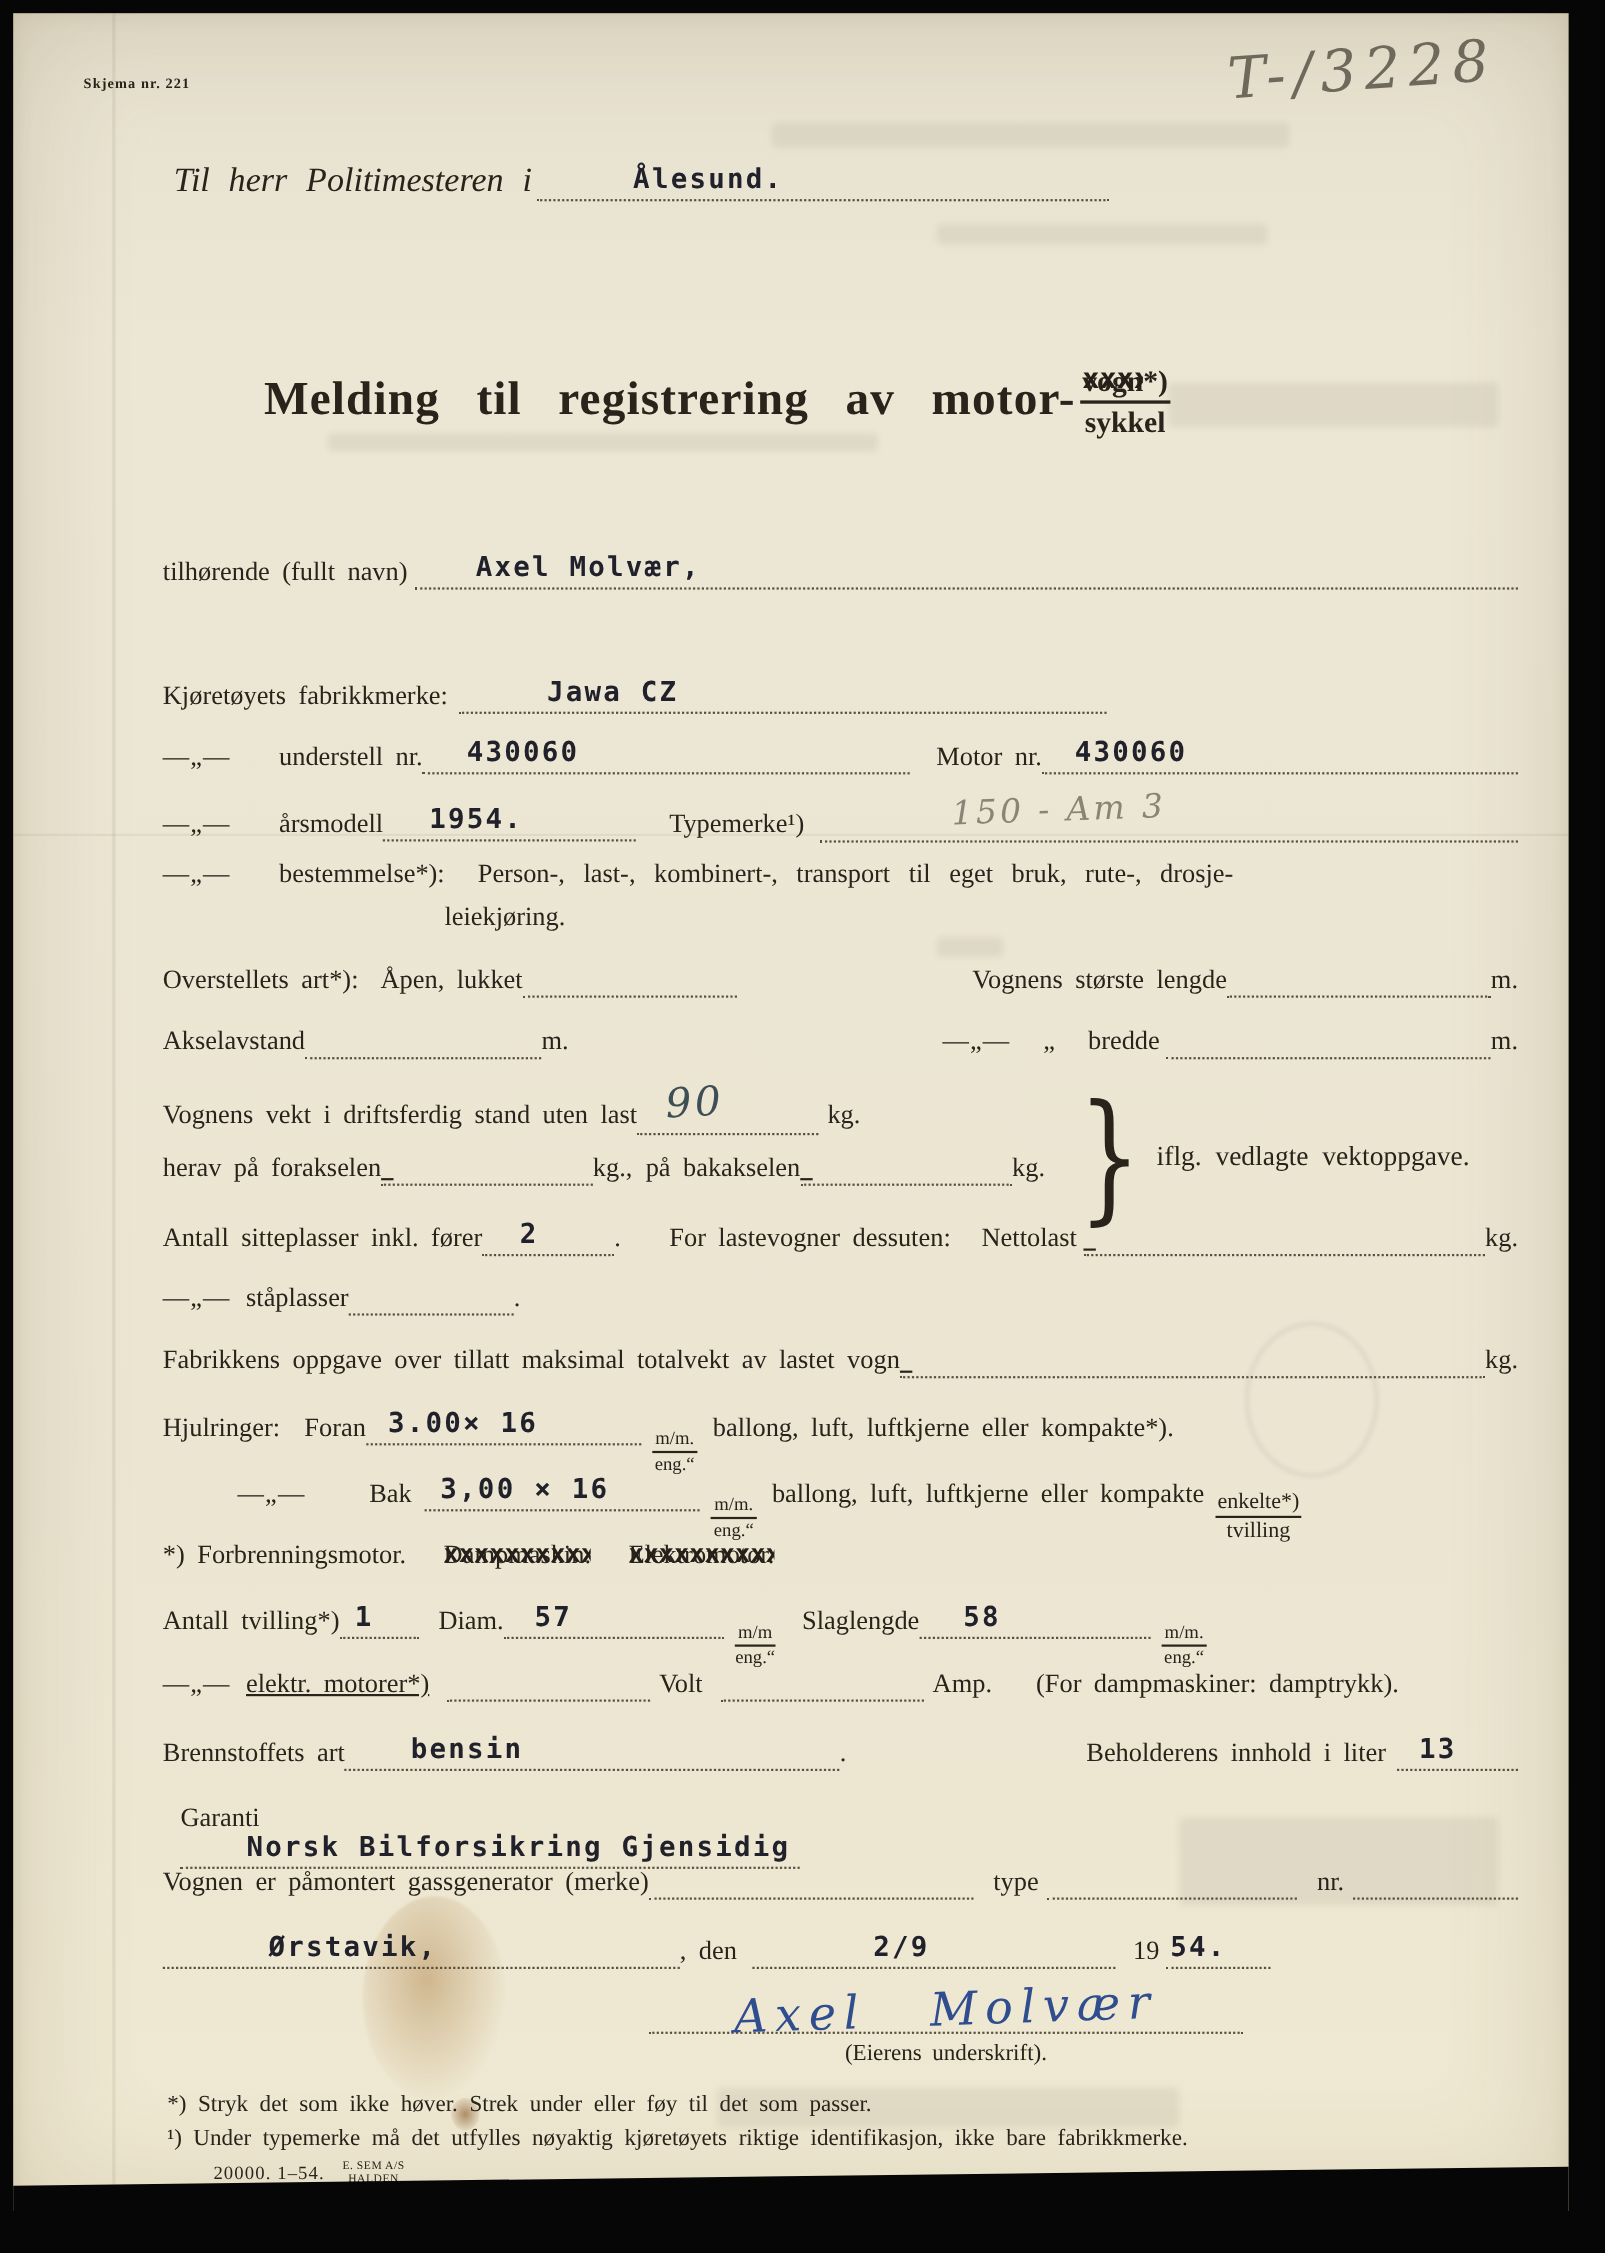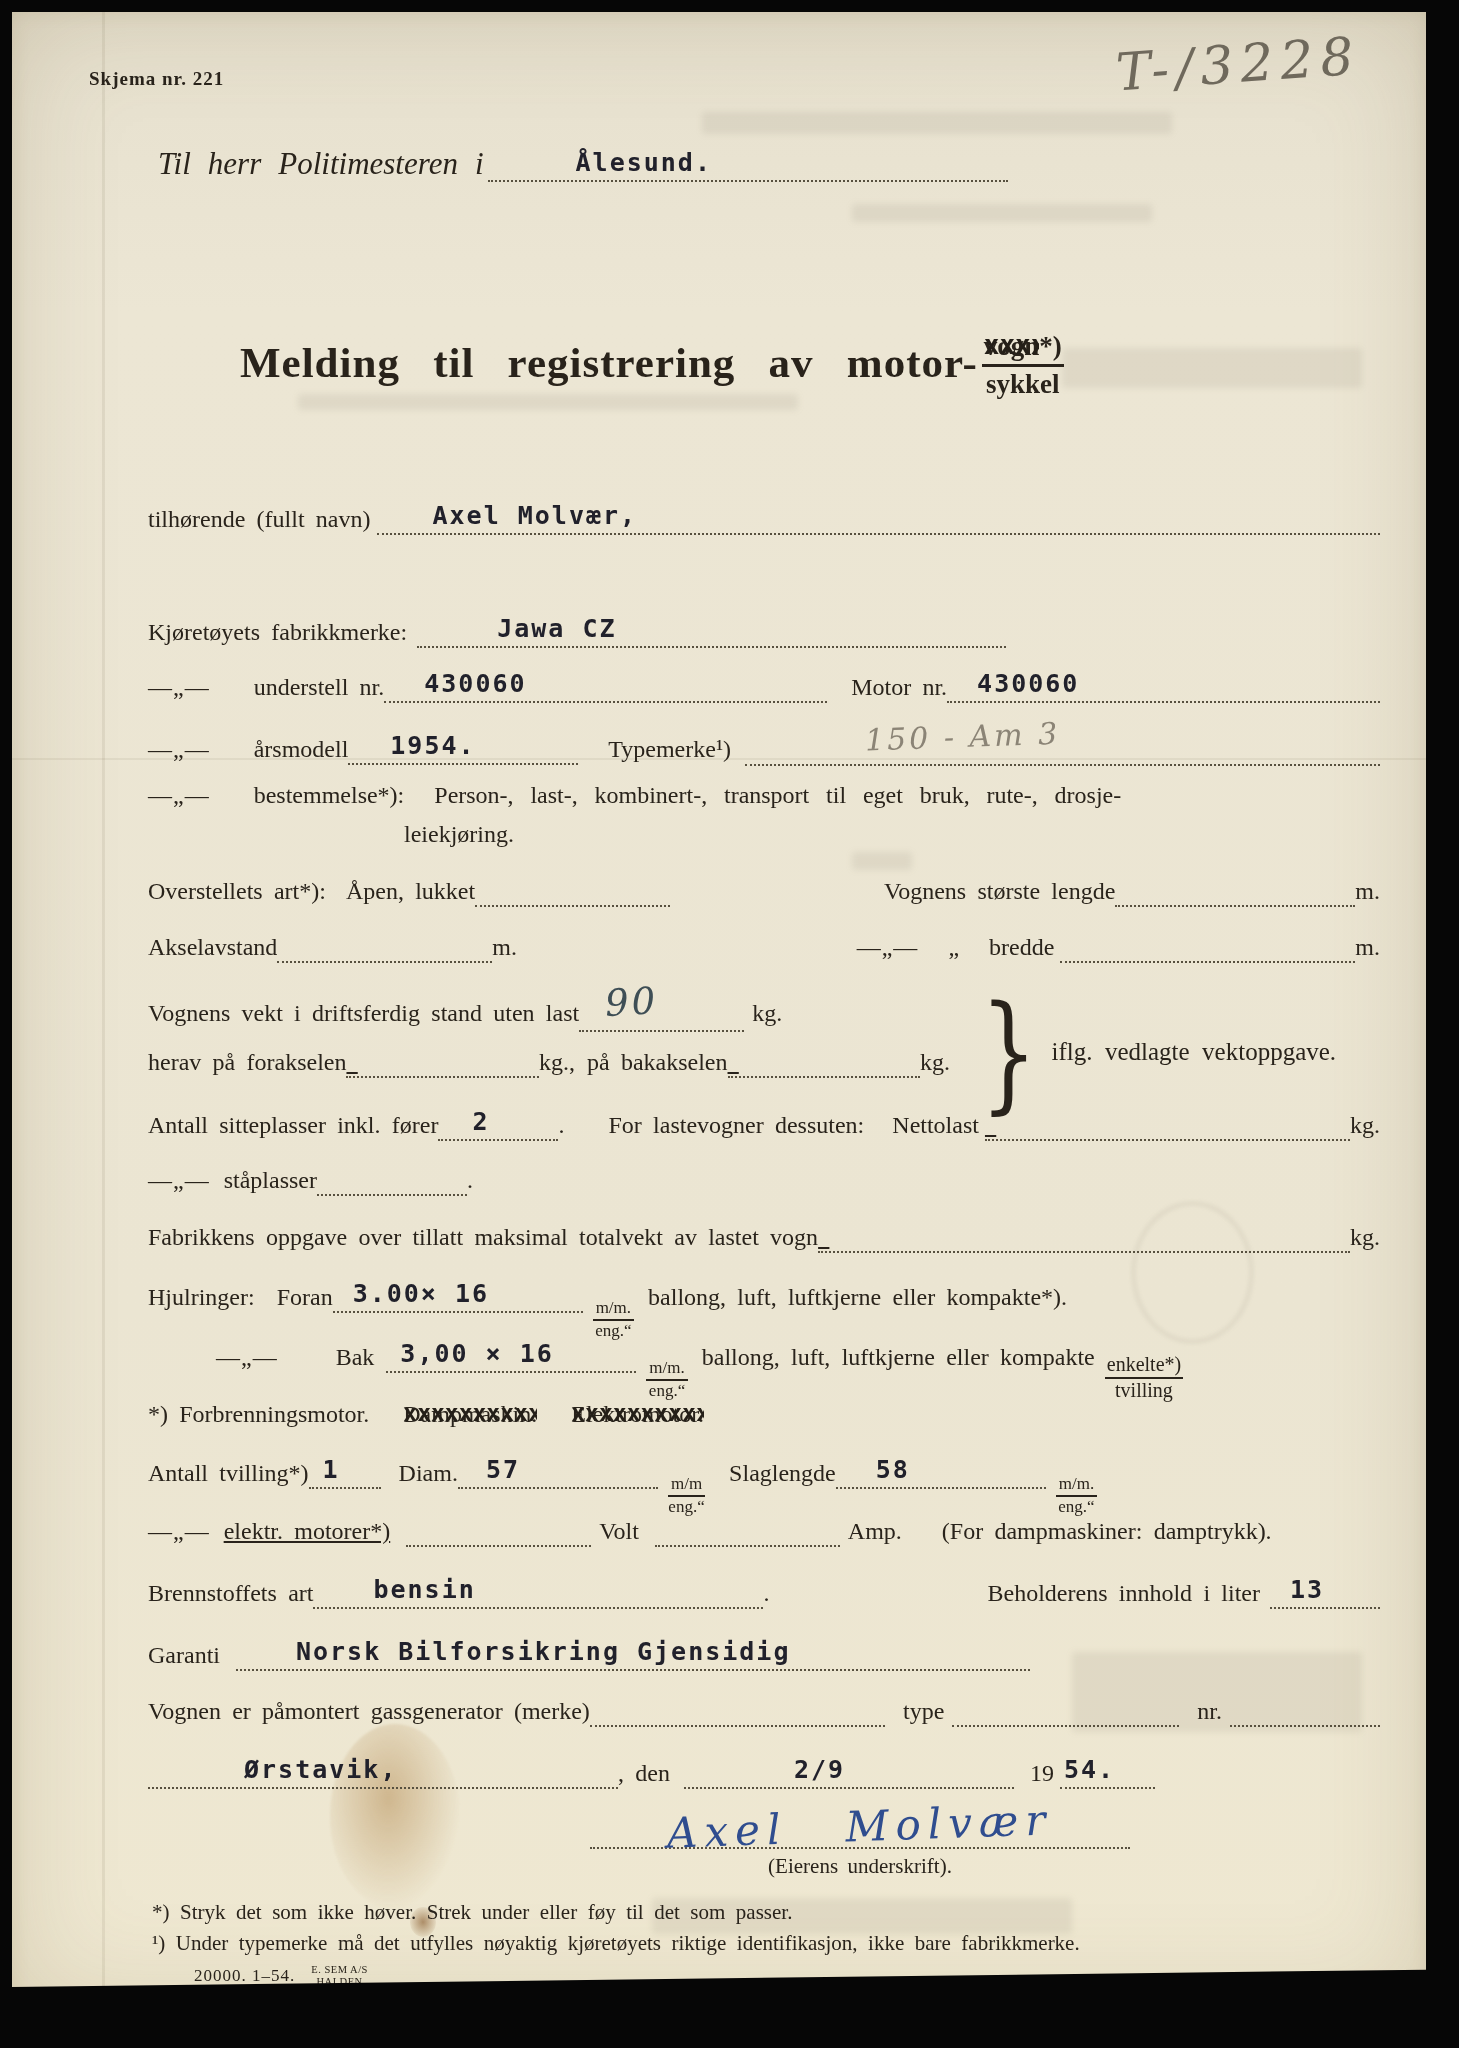--- a/index.html
+++ b/index.html
@@ -87,21 +87,21 @@
   <div class="ghost" style="left:840px;top:192px;width:300px;height:18px;"></div>
   <div class="ghost" style="left:286px;top:382px;width:500px;height:16px;"></div>
   <div class="ghost" style="left:1050px;top:336px;width:300px;height:40px;"></div>
   <div class="ghost" style="left:840px;top:840px;width:60px;height:18px;"></div>
   <div class="ghost" style="left:1060px;top:1640px;width:290px;height:80px;"></div>
   <div class="ghost" style="left:640px;top:1886px;width:420px;height:36px;"></div>
   <div class="ghost-circle" style="left:1120px;top:1190px;width:115px;height:135px;"></div>
   <div class="stain-big"></div>
   <div class="stain-dot"></div>
 
-  <div style="position:absolute;left:77px;top:56px;font-size:19px;font-weight:bold;letter-spacing:1px;">Skjema nr. 221</div>
+  <div style="position:absolute;left:64px;top:56px;font-size:13px;font-weight:bold;letter-spacing:1px;">Skjema nr. 221</div>
 
   <div style="position:absolute;right:66px;top:22px;font-family:'DejaVu Serif',serif;font-style:italic;font-size:52px;color:#6f695c;letter-spacing:7px;transform:rotate(-4deg);">T-/3228</div>
 
   <div class="r" style="top:134px;left:146px;right:330px;">
     <span class="lb" style="font-style:italic;font-size:31px;word-spacing:.3em;">Til herr Politimesteren i</span>
     <span class="fld" style="width:520px;margin-left:4px;"><span class="val" style="padding-left:88px;">Ålesund.</span></span>
   </div>
 
   <div style="position:absolute;left:228px;top:316px;display:flex;align-items:center;">
     <span style="font-size:43px;font-weight:bold;word-spacing:.5em;letter-spacing:1px;">Melding til registrering av motor-</span>
@@ -278,21 +278,21 @@
   </div>
 
   <div class="r" style="top:1566px;">
     <span class="lb">Brennstoffets art</span>
     <span class="fld" style="width:450px;"><span class="val" style="padding-left:60px;">bensin</span></span>
     <span class="lb">.</span>
     <span class="lb" style="margin-left:auto;">Beholderens innhold i liter</span>
     <span class="fld" style="width:110px;margin-left:10px;"><span class="val" style="padding-left:20px;">13</span></span>
   </div>
 
-  <div class="r" style="top:1628px;right:396px;">
+  <div class="r" style="top:1628px;right:396px;flex-direction:column;">
     <span class="lb">Garanti</span>
     <span class="fld grow" style="margin-left:16px;"><span class="val" style="padding-left:60px;">Norsk Bilforsikring Gjensidig</span></span>
   </div>
 
   <div class="r" style="top:1686px;">
     <span class="lb">Vognen er påmontert gassgenerator (merke)</span>
     <span class="fld" style="flex:1.3 1 0;">&nbsp;</span>
     <span class="lb" style="margin-left:18px;">type</span>
     <span class="fld" style="flex:1 1 0;margin-left:8px;">&nbsp;</span>
     <span class="lb" style="margin-left:18px;">nr.</span>

